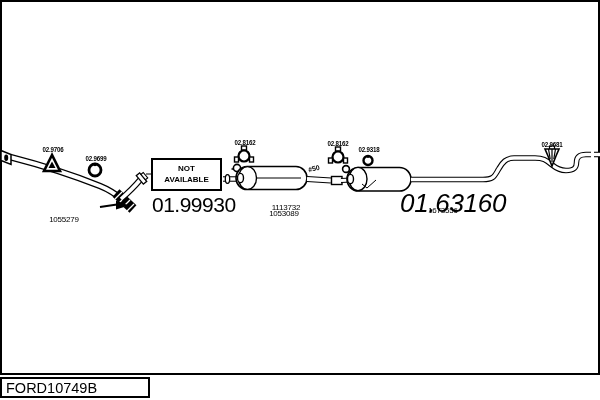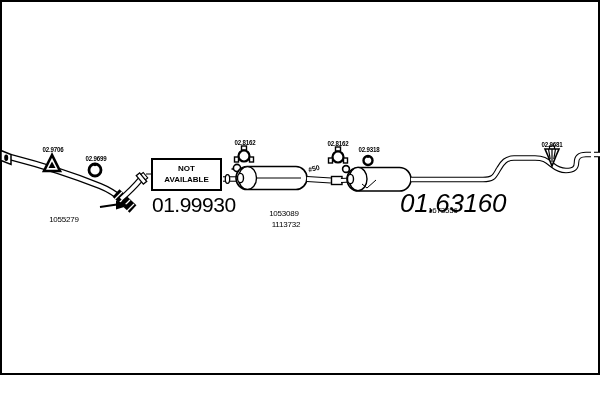--- a/index.html
+++ b/index.html
@@ -135,19 +135,22 @@
 
   <div class="lbl ref" style="left:44px; top:215px; width:40px;">1055279</div>
 
   <div class="na-box">
     <span>NOT</span>
     <span>AVAILABLE</span>
   </div>
   <div class="lbl big" style="left:152px; top:193px;">01.99930</div>
 
   <div class="lbl ref" style="left:263px; top:209px; width:42px;">1053089</div>
-  <div class="lbl ref" style="left:265px; top:220px; width:42px;">1113732</div>
+  <div class="lbl ref" style="left:265px; top:203px; width:42px;">1113732</div>
 
   <div class="lbl big-xl" style="left:400px; top:188px;">01.63160</div>
   <div class="lbl ref" style="left:422px; top:206px; width:42px;">1673556</div>
 
+  <div class="ford-box">
+    <span>FORD10749B</span>
+  </div>
 
 </div>
 
 </body></html>

